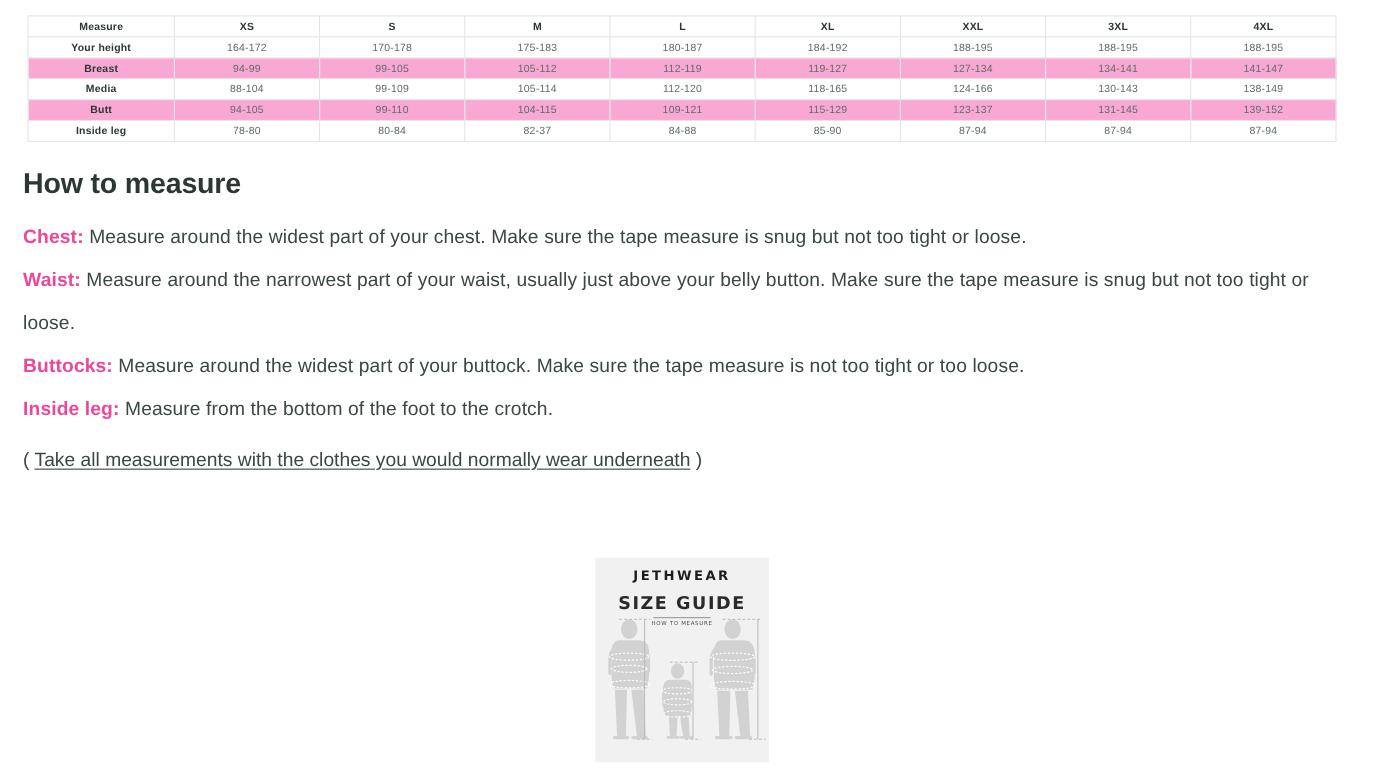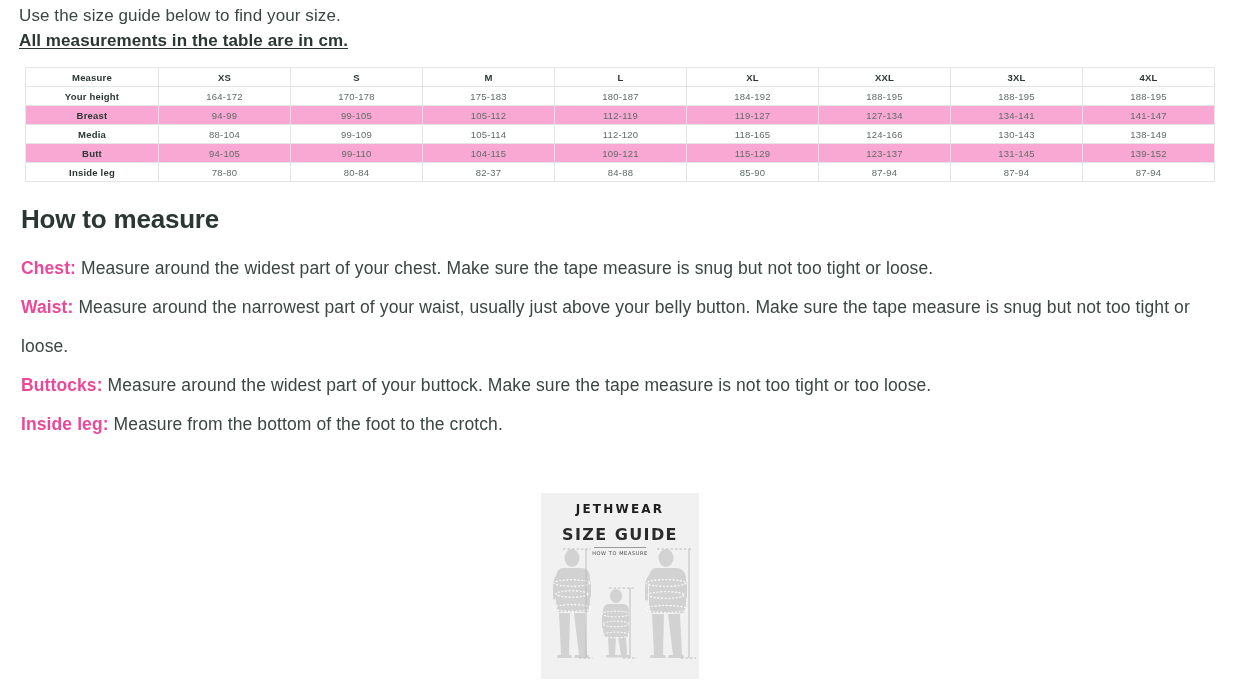--- a/index.html
+++ b/index.html
@@ -165,24 +165,20 @@
     top: 54px;
     width: 158px;
     height: 132px;
   }
 </style>
 </head>
 <body>
 
 <div class="page">
 
-  <div class="intro">
-    <div class="intro-line">Use the size guide below to find your size.</div>
-    <div class="intro-strong">All measurements in the table are in cm.</div>
-  </div>
 
   <div class="table-wrap">
     <table class="size-table">
       <colgroup>
         <col class="c0">
           <col class="cs">
           <col class="cs">
           <col class="cs">
           <col class="cs">
           <col class="cs">
@@ -279,20 +275,23 @@
       <span class="lbl">Waist:</span><span> Measure around the narrowest part of your waist, usually just above your belly button. Make sure the tape measure is snug but not too tight or loose.</span>
     </div>
     <div class="measure-item">
       <span class="lbl">Buttocks:</span><span>  Measure around the widest part of your buttock. Make sure the tape measure is not too tight or too loose.</span>
     </div>
     <div class="measure-item">
       <span class="lbl">Inside leg:</span><span>  Measure from the bottom of the foot to the crotch.</span>
     </div>
   </div>
 
+  <div class="note-line">
+    <span class="paren">( </span><span class="u">Take all measurements with the clothes you would normally wear underneath</span><span class="paren"> )</span>
+  </div>
 
   <div class="illustration">
     <div class="ill-brand">JETHWEAR</div>
     <div class="ill-sub">SIZE GUIDE</div>
     <div class="ill-rule"></div>
     <div class="ill-sub2">HOW TO MEASURE</div>
 
     <svg class="ill-figs" viewBox="0 0 158 132" xmlns="http://www.w3.org/2000/svg">
 
       <g fill="#d2d2d2">

